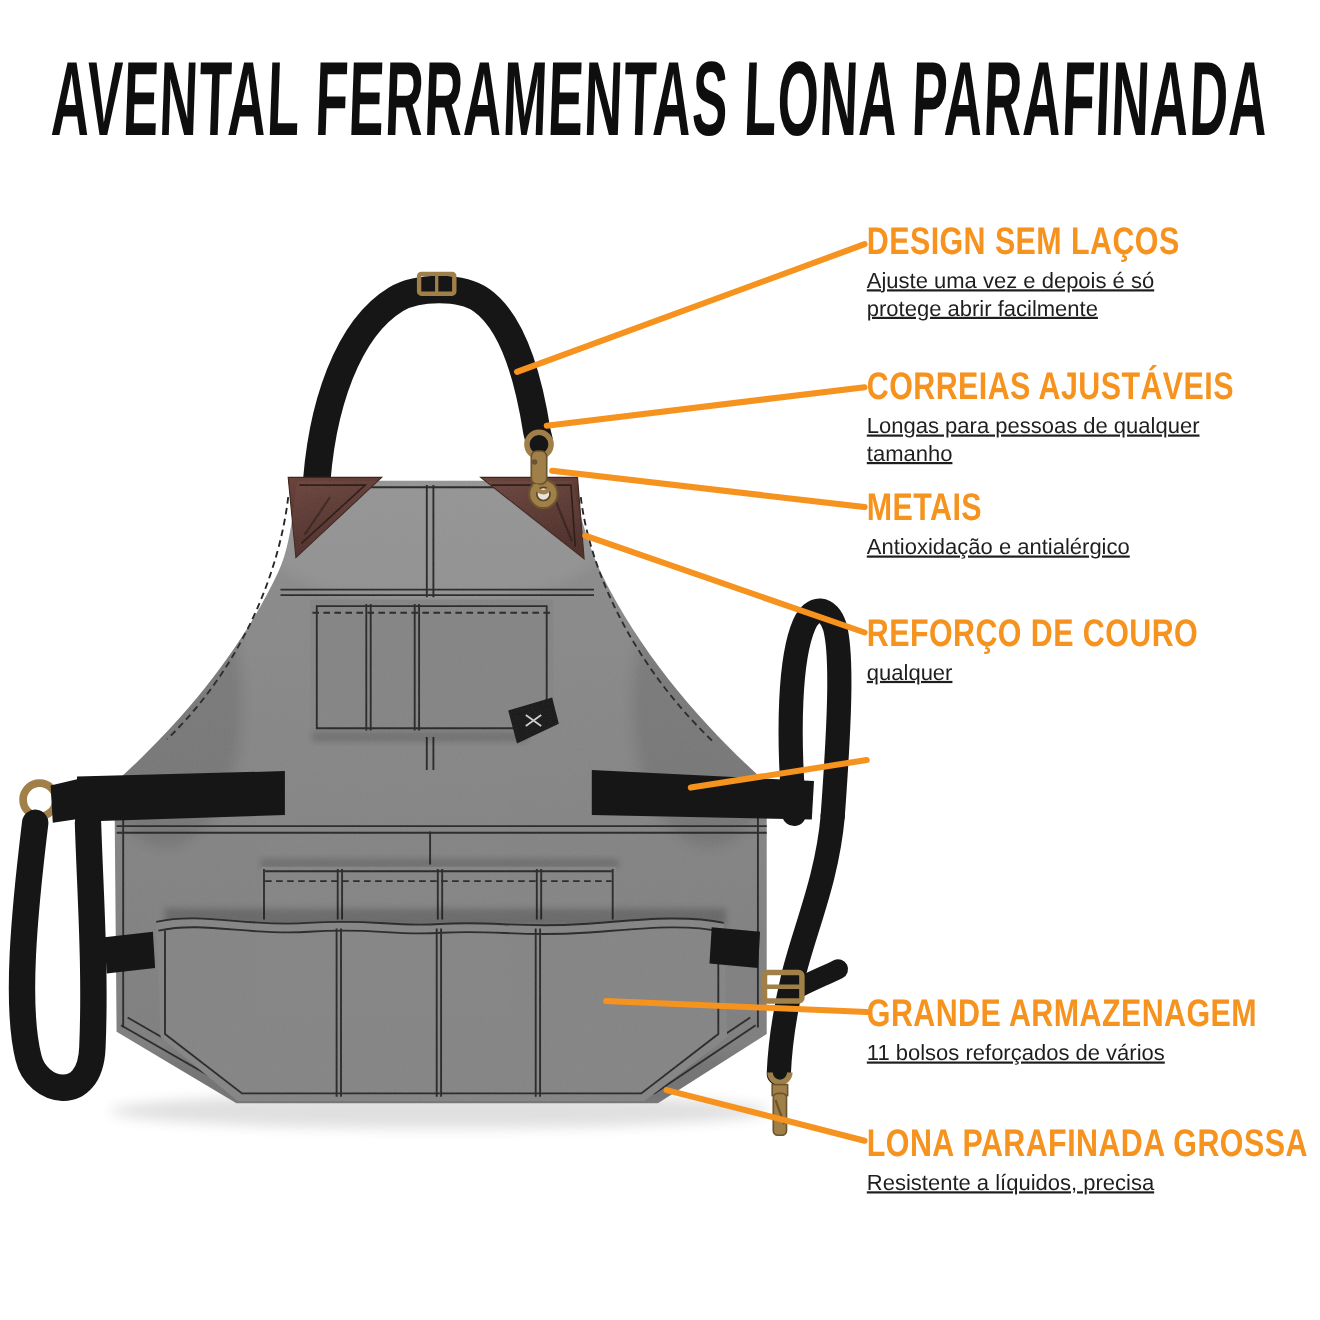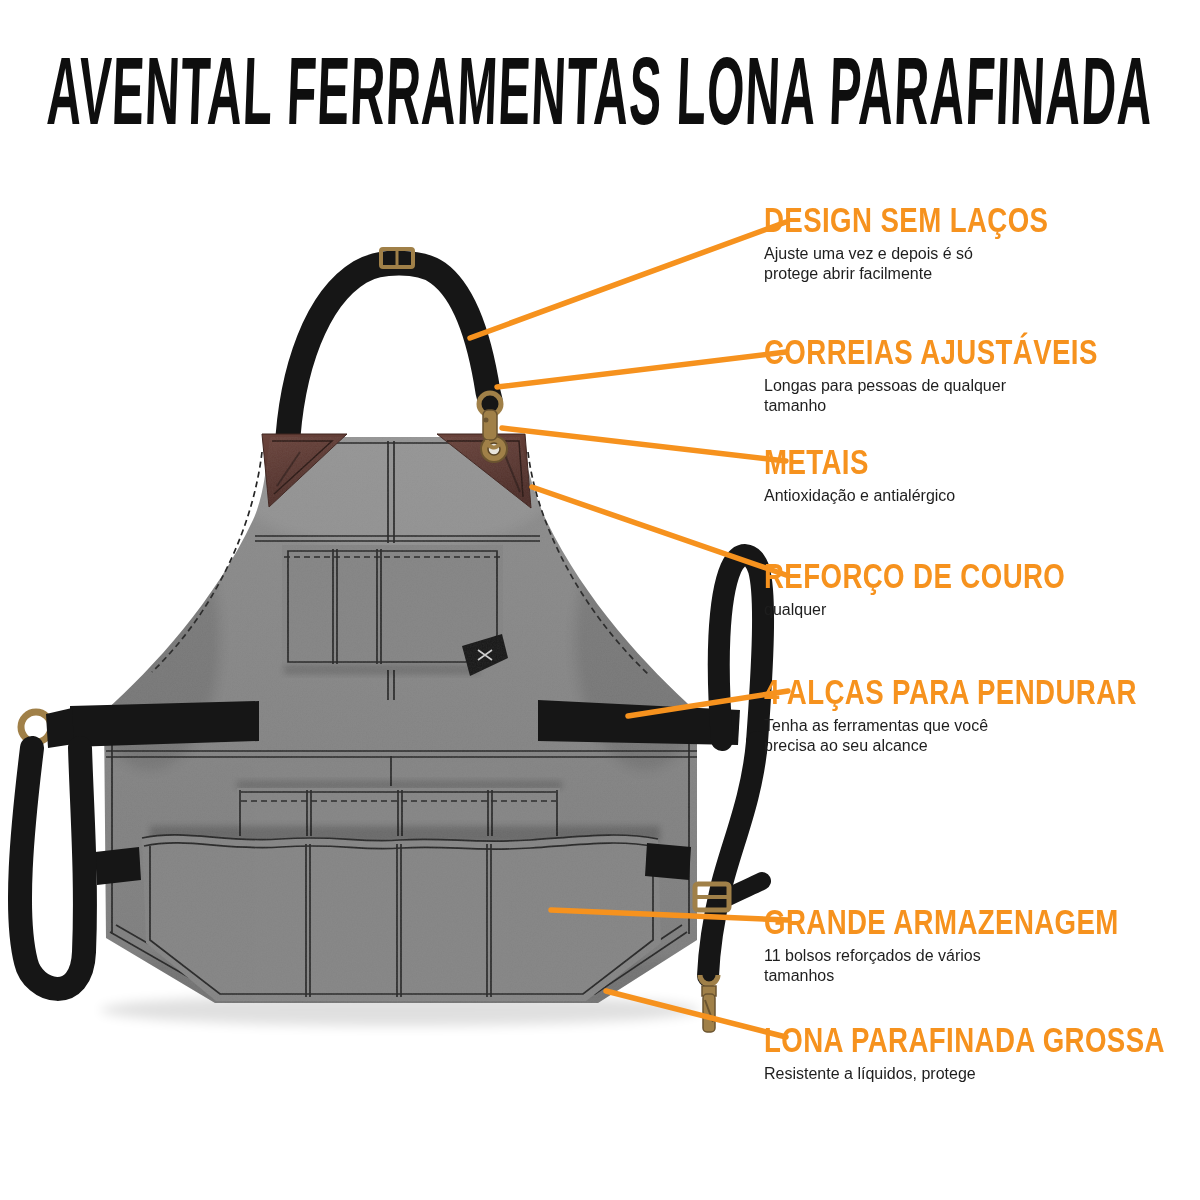--- a/index.html
+++ b/index.html
@@ -10,27 +10,27 @@
   }
   .title-wrap{
     position:absolute;top:36px;left:0;width:1200px;height:110px;
     display:flex;align-items:center;justify-content:center;
   }
   .title-text{
     font-weight:bold;font-size:96px;letter-spacing:2px;white-space:nowrap;
     color:var(--title-text,#0e0e0e);
     transform:scaleX(.5) skewX(-4deg);transform-origin:center;
   }
-  .callout{position:absolute;left:764px;width:405px;}
+  .callout{position:absolute;left:788px;width:405px;}
   .co-h{
     font-weight:bold;font-size:35px;line-height:1.02;letter-spacing:.5px;
     color:var(--accent,#F6921E);white-space:nowrap;
     transform:scaleX(.79);transform-origin:0 50%;
   }
-  .co-b{font-size:16px;line-height:1.25;color:var(--body-text,#1e1e1e);margin-top:6px;}
+  .co-b{font-size:20px;line-height:1.25;color:var(--body-text,#1e1e1e);margin-top:6px;text-decoration:underline;}
   svg{position:absolute;top:0;left:0;}
   .ln{stroke:var(--accent,#F6921E);stroke-width:5.5;stroke-linecap:round;}
   .cnv{fill:var(--apron-gray,#848484);}
   .stc{fill:none;stroke:var(--stitch,#262626);stroke-width:1.7;}
   .std{stroke-dasharray:6 4;}
   .strapf{fill:var(--strap-black,#161616);}
   .straps{fill:none;stroke:var(--strap-black,#161616);stroke-linecap:round;stroke-linejoin:round;}
   .brs{fill:none;stroke:var(--brass,#A08048);}
   .brf{fill:var(--brass,#A08048);}
 </style>
@@ -215,36 +215,28 @@
     </div>
   </div>
 
   <div class="callout" style="top:558px">
     <div class="co-h">REFORÇO DE COURO</div>
     <div class="co-b">
       <div>qualquer</div>
     </div>
   </div>
 
-  <div class="callout" style="top:674px">
-    <div class="co-h">4 ALÇAS PARA PENDURAR</div>
-    <div class="co-b">
-      <div>Tenha as ferramentas que você</div>
-      <div>precisa ao seu alcance</div>
-    </div>
-  </div>
 
   <div class="callout" style="top:904px">
     <div class="co-h">GRANDE ARMAZENAGEM</div>
     <div class="co-b">
       <div>11 bolsos reforçados de vários</div>
-      <div>tamanhos</div>
     </div>
   </div>
 
   <div class="callout" style="top:1022px">
     <div class="co-h">LONA PARAFINADA GROSSA</div>
     <div class="co-b">
-      <div>Resistente a líquidos, protege</div>
+      <div>Resistente a líquidos, precisa</div>
     </div>
   </div>
 
 </div>
 
 </body></html>

